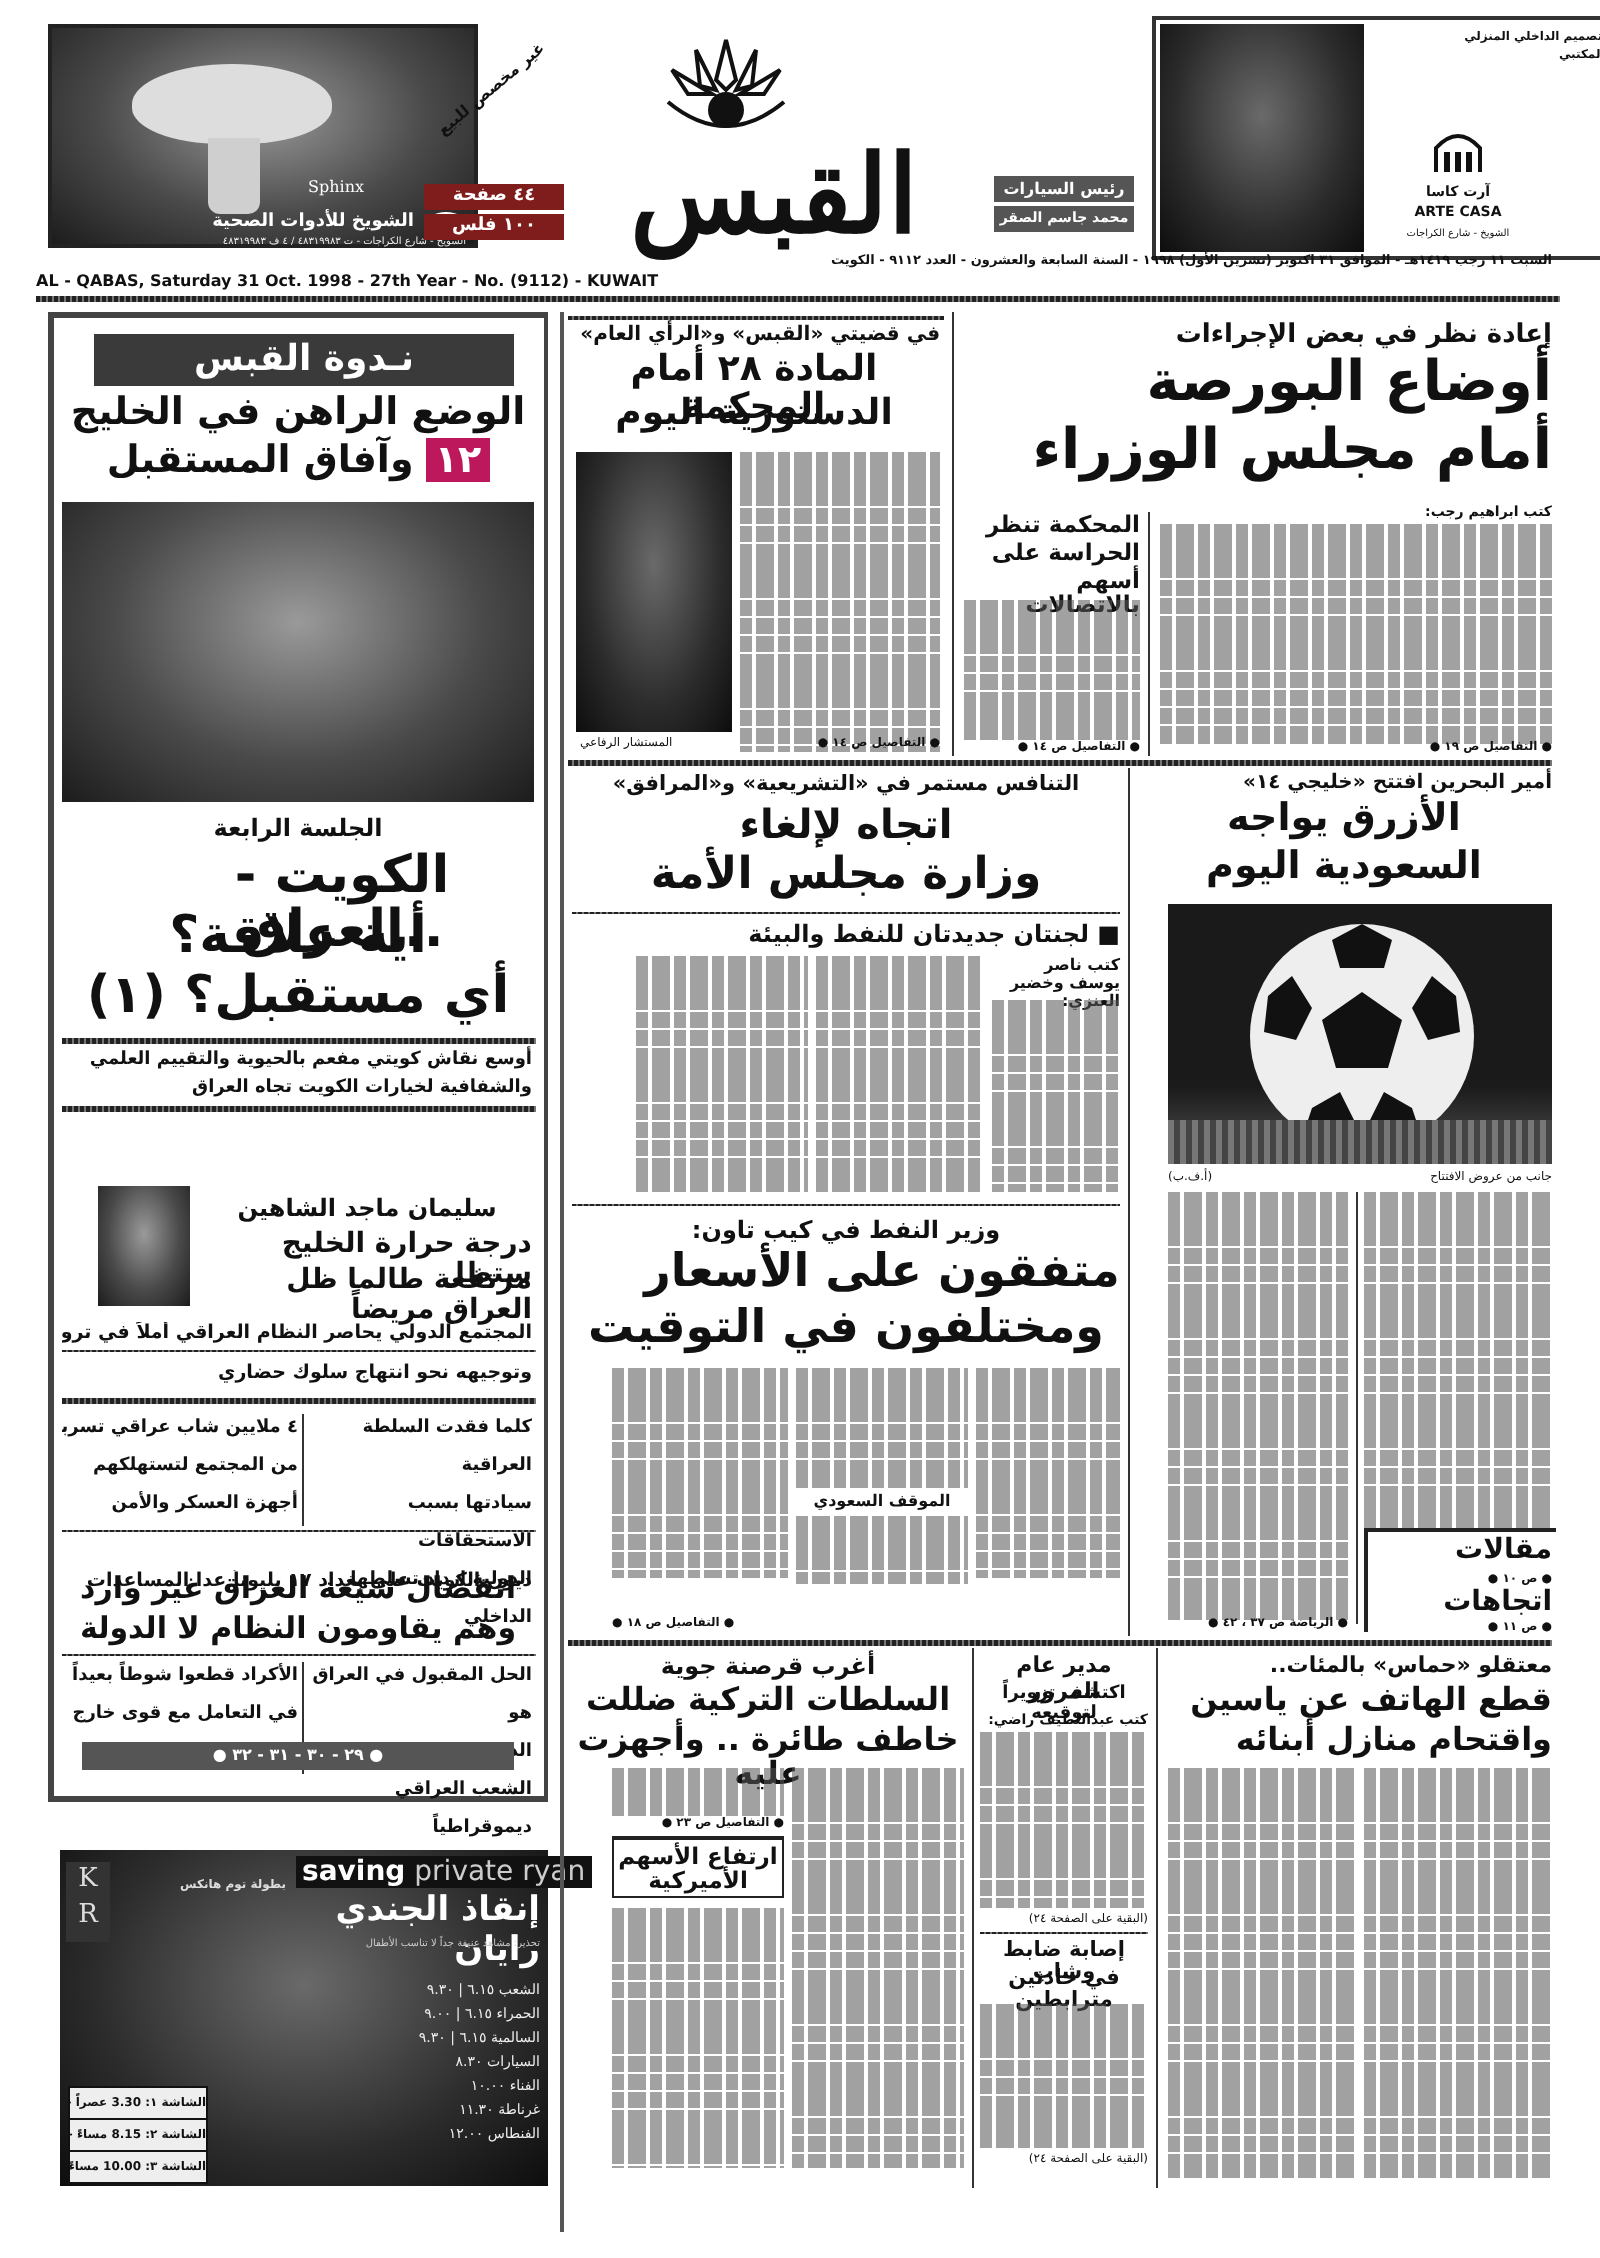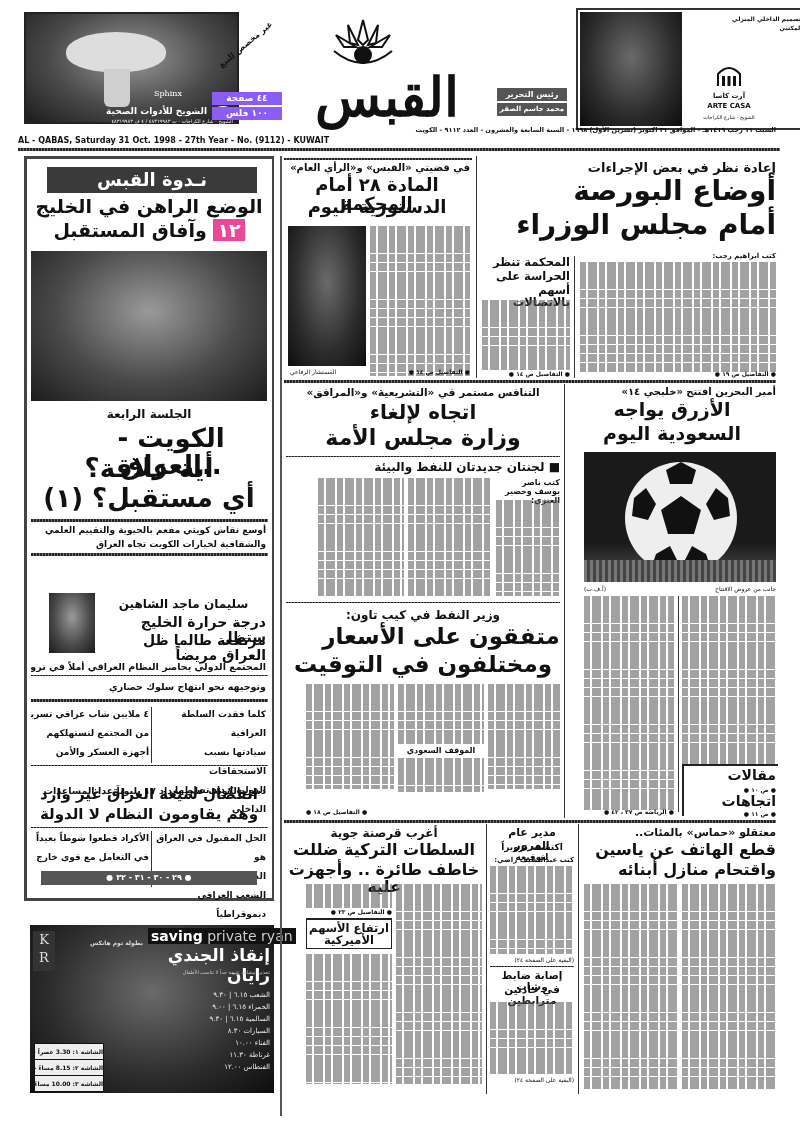--- a/index.html
+++ b/index.html
@@ -8,21 +8,21 @@
   .abs { position: absolute; }
   .rtl { direction: rtl; text-align: right; }
   .center { text-align: center; }
   .photo { background: radial-gradient(ellipse at 50% 40%, #9a9a9a 0%, #4a4a4a 55%, #1c1c1c 100%); }
   .photo-dark { background: radial-gradient(ellipse at 50% 40%, #6a6a6a 0%, #2c2c2c 60%, #0d0d0d 100%); }
   .hr { position:absolute; height:3px; background: repeating-linear-gradient(90deg,#222 0 2px,#777 2px 3px); }
   .vr { position:absolute; width:1px; background:#333; }
   .body-text { font-size: 6.5px; line-height: 8.6px; color:#333; direction: rtl; text-align: justify; overflow:hidden; }
   .body-text span { display:block; height:8.6px; background: repeating-linear-gradient(90deg, #555 0 6px, transparent 6px 8px, #555 8px 17px, transparent 17px 19px); opacity:.55; margin-bottom:0.6px; }
   .hl { font-weight: bold; line-height: 1.05; }
-  .blackbar { background:#8b5cf6; color:#fff; font-weight:bold; }
+  .blackbar { background:#7f1d1d; color:#fff; font-weight:bold; }
   .box-border { border: 3px solid #222; }
 </style>
 </head>
 <body>
 
 <div>
 
   <div class="abs box-border photo" style="left:24px;top:12px;width:215px;height:112px;border-width:2px;">
     <div class="abs" style="left:40px;top:18px;width:100px;height:40px;border-radius:50% 50% 45% 45%;background:#ddd;"></div>
     <div class="abs" style="left:78px;top:55px;width:26px;height:38px;background:#cfcfcf;border-radius:0 0 6px 6px;"></div>
@@ -45,21 +45,21 @@
         <path d="M50 10 L48 28 L40 30 Z"></path>
         <path d="M8 20 L16 32 L28 32 Z"></path>
         <path d="M62 20 L54 32 L42 32 Z"></path>
         <path d="M6 36 Q35 60 64 36"></path>
       </g>
       <circle cx="35" cy="40" r="9" fill="#111"></circle>
     </svg>
     <div class="abs center" style="left:0;top:62px;width:190px;font-family:'DejaVu Serif',serif;font-weight:bold;font-size:54px;line-height:60px;letter-spacing:-2px;">القبس</div>
   </div>
 
-  <div class="abs blackbar center" style="left:497px;top:88px;width:70px;height:13px;font-size:8px;line-height:13px;background:#555;">رئيس التحرير</div>
+  <div class="abs blackbar center" style="left:497px;top:88px;width:70px;height:13px;font-size:8px;line-height:13px;background:#555;">رئيس السيارات</div>
   <div class="abs blackbar center" style="left:497px;top:103px;width:70px;height:13px;font-size:7px;line-height:13px;background:#555;">محمد جاسم الصقر</div>
 
   <div class="abs" style="left:576px;top:8px;width:236px;height:122px;border:2px solid #333;">
     <div class="abs photo-dark" style="left:2px;top:2px;width:102px;height:114px;"></div>
     <div class="abs rtl" style="right:4px;top:4px;width:86px;font-size:6px;font-weight:bold;line-height:9px;">للتصميم الداخلي المنزلي والمكتبي</div>
     <svg class="abs" width="26" height="22" viewBox="0 0 26 22" style="left:138px;top:54px;">
       <path d="M2 22 V10 Q13 -2 24 10 V22" fill="none" stroke="#111" stroke-width="2"></path>
       <rect x="6" y="12" width="3" height="10" fill="#111"></rect>
         <rect x="11.5" y="12" width="3" height="10" fill="#111"></rect>
         <rect x="17" y="12" width="3" height="10" fill="#111"></rect>
@@ -71,21 +71,21 @@
 
   <div class="abs" style="left:18px;top:136px;font-size:8px;font-weight:bold;white-space:nowrap;">AL - QABAS, Saturday 31 Oct. 1998 - 27th Year - No. (9112) - KUWAIT</div>
   <div class="abs rtl" style="left:290px;right:24px;top:126px;font-size:6.5px;font-weight:bold;white-space:nowrap;overflow:hidden;">السبت ١١ رجب ١٤١٩هـ - الموافق ٣١ اكتوبر (تشرين الأول) ١٩٩٨ - السنة السابعة والعشرون - العدد ٩١١٢ - الكويت</div>
   <div class="hr" style="left:18px;right:20px;top:148px;"></div>
 </div>
 
 <div class="abs" style="left:24px;top:156px;width:250px;height:745px;border:3px solid #444;border-right-width:2px;">
   <div class="abs blackbar center" style="left:20px;top:8px;width:210px;height:26px;font-size:18px;line-height:26px;letter-spacing:4px;background:#3a3a3a;">نـدوة القبس</div>
   <div class="abs center hl" style="left:0;top:38px;width:244px;font-size:19px;">الوضع الراهن في الخليج</div>
   <div class="abs center hl" style="left:0;top:62px;width:244px;font-size:19px;">
-    <span style="background:#ec4899;color:#fff;padding:0 4px;">١٢</span>
+    <span style="background:#be185d;color:#fff;padding:0 4px;">١٢</span>
     <span>وآفاق المستقبل</span>
   </div>
   <div class="abs photo" style="left:4px;top:92px;width:236px;height:150px;"></div>
   <div class="abs center" style="left:0;top:248px;width:244px;font-size:12px;font-weight:bold;">الجلسة الرابعة</div>
   <div class="abs center hl" style="left:0;top:266px;width:244px;font-size:26px;padding-left:44px;">الكويت - العراق..</div>
   <div class="abs center hl" style="left:0;top:296px;width:244px;font-size:26px;">أية علاقة؟</div>
   <div class="abs center hl" style="left:0;top:326px;width:244px;font-size:26px;">أي مستقبل؟ (١)</div>
   <div class="hr" style="left:4px;right:4px;top:360px;"></div>
   <div class="abs rtl" style="left:4px;right:6px;top:366px;font-size:9px;font-weight:bold;">أوسع نقاش كويتي مفعم بالحيوية والتقييم العلمي</div>
   <div class="abs rtl" style="left:4px;right:6px;top:380px;font-size:9px;font-weight:bold;">والشفافية لخيارات الكويت تجاه العراق</div>

